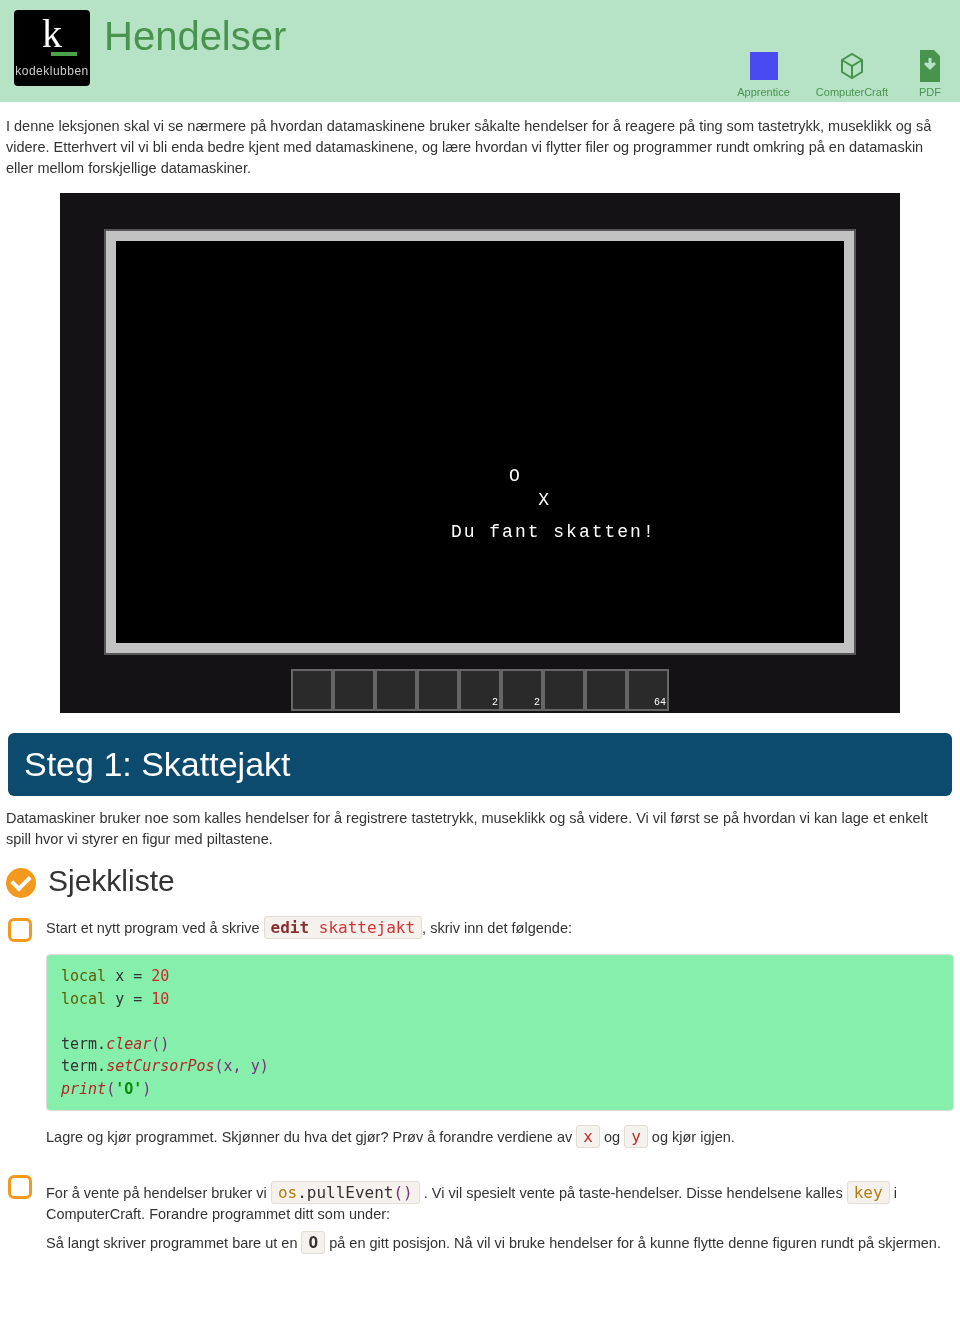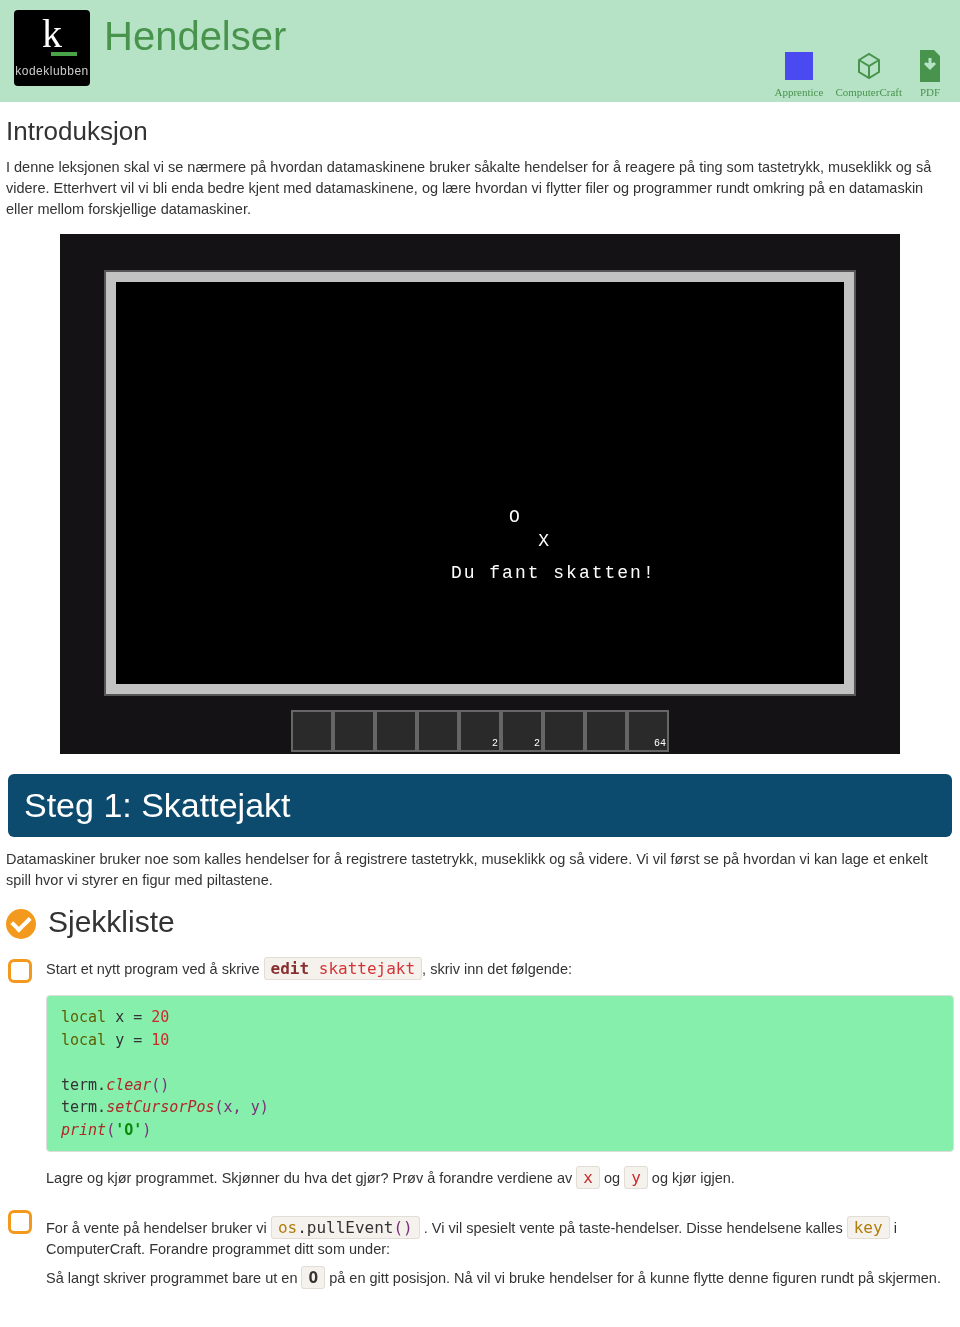--- a/index.html
+++ b/index.html
@@ -5,21 +5,21 @@
 * { box-sizing: border-box; margin: 0; padding: 0; }
 body { font-family: Verdana, Geneva, sans-serif; background: #fff; color: #333; width: 960px; }
 
 
 .hdr { background: #b6e3c6; display: flex; align-items: flex-start; padding: 10px 14px 4px 14px; position: relative; }
 .logo { width: 76px; height: 76px; background: #000; border-radius: 4px; display: flex; flex-direction: column; align-items: center; justify-content: center; margin-right: 14px; }
 .logo-k { color: #fff; font-family: Georgia, serif; font-size: 40px; line-height: 1; position: relative; top: -4px; }
 .logo-underscore { width: 26px; height: 4px; background: #49a349; position: relative; top: -6px; left: 12px;}
 .logo-txt { color: #ccc; font-size: 12px; letter-spacing: 0.5px; margin-top: 2px; }
 .title { color: #49944d; font-size: 40px; font-weight: 400; margin-top: 4px; }
-.tags { margin-left: auto; display: flex; gap: 12px; align-items: flex-end; padding-top: 40px; font-family: Liberation Serif, serif; }
+.tags { margin-left: auto; display: flex; gap: 26px; align-items: flex-end; padding-top: 40px; }
 .tag { display: flex; flex-direction: column; align-items: center; gap: 4px; }
 .tag-icon { width: 32px; height: 32px; display: flex; align-items: center; justify-content: center; }
 .tag-label { font-size: 11px; color: #49944d; }
 .sq-blue { width: 28px; height: 28px; background: #4a4af0; }
 
 
 .main { padding: 14px 6px 20px 6px; }
 .intro-h { font-size: 26px; font-weight: 400; color: #333; margin-bottom: 10px; }
 .para { font-size: 14.5px; line-height: 1.45; margin-bottom: 6px; }
 
@@ -56,21 +56,21 @@
 
 
 .cd { background: #f5f2ee; border: 1px solid #e2ddd5; border-radius: 3px; padding: 1px 6px; font-family: Consolas, Monaco, monospace; font-size: 16px; white-space: nowrap; }
 .cd .b { font-weight: bold; color:#8a2f2f; }
 .cd .r { color: #d43434; }
 .cd-x { color: #c92c2c; }
 .cd-o { font-weight: bold; }
 .cd-os { color: #b07c0a; }
 .cd-key { color: #b07c0a; }
 
-.after-code { margin-left: 40px; font-size: 14.5px; line-height: 1.5; margin-bottom: 18px; }
+.after-code { margin-left: 40px; font-size: 14.5px; line-height: 1.5; margin-bottom: 24px; }
 </style>
 </head>
 <body>
 
 <div class="hdr">
   <div class="logo">
     <div class="logo-k">k</div>
     <div class="logo-underscore"></div>
     <div class="logo-txt">kodeklubben</div>
   </div>
@@ -99,21 +99,20 @@
             <path fill="#49944d" d="M4 0 h14 l6 6 v26 h-20z"></path>
             <path fill="#b6e3c6" d="M14 8 v10 m-5-5 l5 5 l5-5" stroke="#b6e3c6" stroke-width="3"></path>
           </svg>
       </div>
       <div class="tag-label">PDF</div>
     </div>
   </div>
 </div>
 
 <div class="main">
-  <div class="intro-h">Introduksjon</div>
   <p class="para">I denne leksjonen skal vi se nærmere på hvordan datamaskinene bruker såkalte hendelser for å reagere på ting som tastetrykk, museklikk og så videre. Etterhvert vil vi bli enda bedre kjent med datamaskinene, og lære hvordan vi flytter filer og programmer rundt omkring på en datamaskin eller mellom forskjellige datamaskiner.</p>
 
   <div class="shot">
     <div class="screen-frame">
       <div class="screen-text screen-o">O</div>
       <div class="screen-text screen-x">X</div>
       <div class="screen-text screen-msg">Du fant skatten!</div>
     </div>
     <div class="hotbar">
       <div class="slot">

